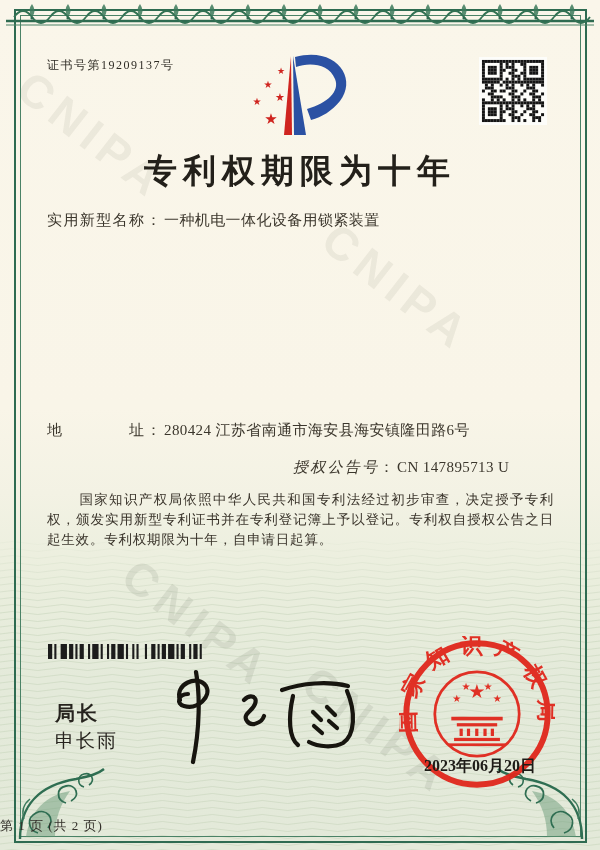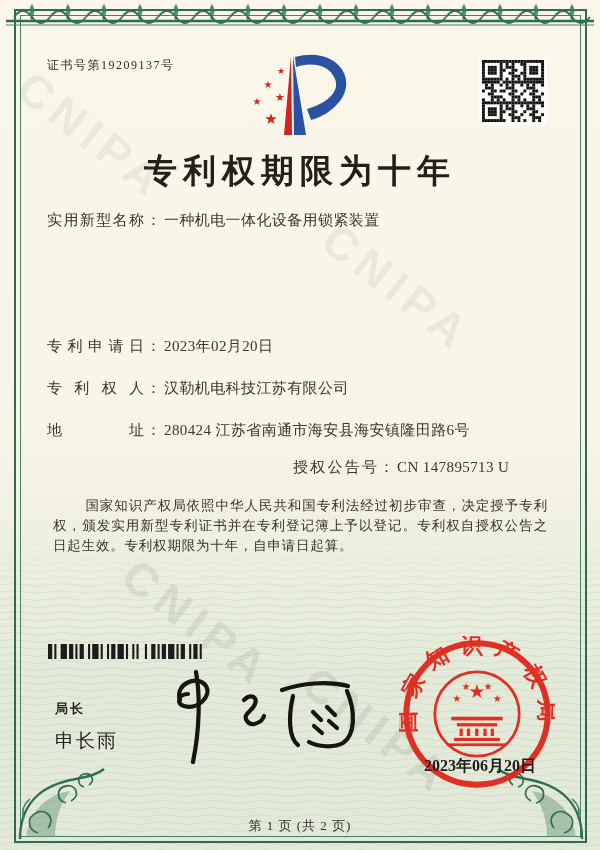--- a/index.html
+++ b/index.html
@@ -18,35 +18,35 @@
   .logo{position:absolute;left:240px;top:40px;width:120px;height:100px;z-index:2;}
   .qr{position:absolute;left:479px;top:57px;width:68px;height:68px;z-index:2;}
   .title{position:absolute;left:0;right:0;top:149px;text-align:center;font-size:33px;font-weight:bold;
     letter-spacing:6px;color:#23201a;z-index:2;}
   .field-row{position:absolute;left:47px;font-size:15px;color:#3b362c;z-index:2;white-space:nowrap;}
   .field-label{display:inline-block;width:97px;text-align:justify;text-align-last:justify;}
   .colon{margin:0 3px 0 2px;}
   .field-value{letter-spacing:0.4px;}
   .r1{top:211px}.r2{top:253px}.r3{top:295px}.r4{top:337px}.r5{top:379px}.r6{top:421px}.r7{top:458px}
   .r7b{top:458px;left:293px;}
-  .r7b .field-label{width:84px;}
+  .r7b .field-label{width:84px;font-style:italic;}
   .body-text{position:absolute;left:47px;width:507px;top:490px;z-index:2;font-size:13.5px;line-height:20px;
     letter-spacing:0.8px;color:#3a342b;text-align:justify;}
-  .body-text p{margin:6px;text-indent:2.4em;}
+  .body-text p{margin:0;text-indent:2.4em;}
   .body-text p + p{margin-top:2px;}
   .barcode{position:absolute;left:48px;top:644px;width:158px;height:15px;z-index:2;}
-  .sig-title{position:absolute;left:55px;top:700px;font-size:13px;font-weight:bold;
+  .sig-title{position:absolute;left:55px;top:700px;font-size:20px;font-weight:bold;
     font-family:"Liberation Sans",sans-serif;color:#26231e;z-index:2;letter-spacing:2px;}
   .sig-name{position:absolute;left:55px;top:728px;font-size:19px;font-weight:normal;
     font-family:"Liberation Sans",sans-serif;color:#26231e;z-index:2;letter-spacing:2px;}
   .signature-svg{position:absolute;left:150px;top:660px;width:215px;height:110px;z-index:3;}
   .seal-svg{position:absolute;left:399px;top:636px;width:156px;height:156px;z-index:2;opacity:.95;}
   .seal-date{position:absolute;left:418px;top:756px;width:124px;font-size:16px;font-weight:bold;
     color:#1d1b17;z-index:3;text-align:center;}
-  .footer{position:absolute;left:0;right:0;top:817px;text-align:center;font-size:13px;
+  .footer{position:absolute;left:0;right:0;top:817px;text-align:left;font-size:13px;
     color:#33302a;z-index:2;letter-spacing:1px;}
   .top-ornament{position:absolute;left:0;top:0;width:600px;height:30px;z-index:3;}
   .corner{position:absolute;bottom:6px;width:95px;height:95px;z-index:2;}
   .corner.left{left:14px;}
   .corner.right{right:12px;transform:scaleX(-1);}
 </style>
 </head>
 <body>
 
 <div class="page">
@@ -441,26 +441,20 @@
       <rect x="45" y="63" width="3" height="3" fill="#141414"></rect>
       <rect x="54" y="63" width="3" height="3" fill="#141414"></rect>
       <rect x="60" y="63" width="3" height="3" fill="#141414"></rect>
     </svg>
 
   <div class="title">专利权期限为十年</div>
 
   <div class="field-row r1">
     <span class="field-label">实用新型名称</span><span class="colon">：</span><span class="field-value">一种机电一体化设备用锁紧装置</span>
   </div>
-  <div class="field-row r4">
-    <span class="field-label">专利申请日</span><span class="colon">：</span><span class="field-value">2023年02月20日</span>
-  </div>
-  <div class="field-row r5">
-    <span class="field-label">专利权人</span><span class="colon">：</span><span class="field-value">汉勒机电科技江苏有限公司</span>
-  </div>
   <div class="field-row r6">
     <span class="field-label">地址</span><span class="colon">：</span><span class="field-value">280424 江苏省南通市海安县海安镇隆田路6号</span>
   </div>
   <div class="field-row r7b">
     <span class="field-label">授权公告号</span><span class="colon">：</span><span class="field-value">CN 147895713 U</span>
   </div>
 
   <div class="body-text">
     <p>国家知识产权局依照中华人民共和国专利法经过初步审查，决定授予专利权，颁发实用新型专利证书并在专利登记簿上予以登记。专利权自授权公告之日起生效。专利权期限为十年，自申请日起算。</p>
   </div>

